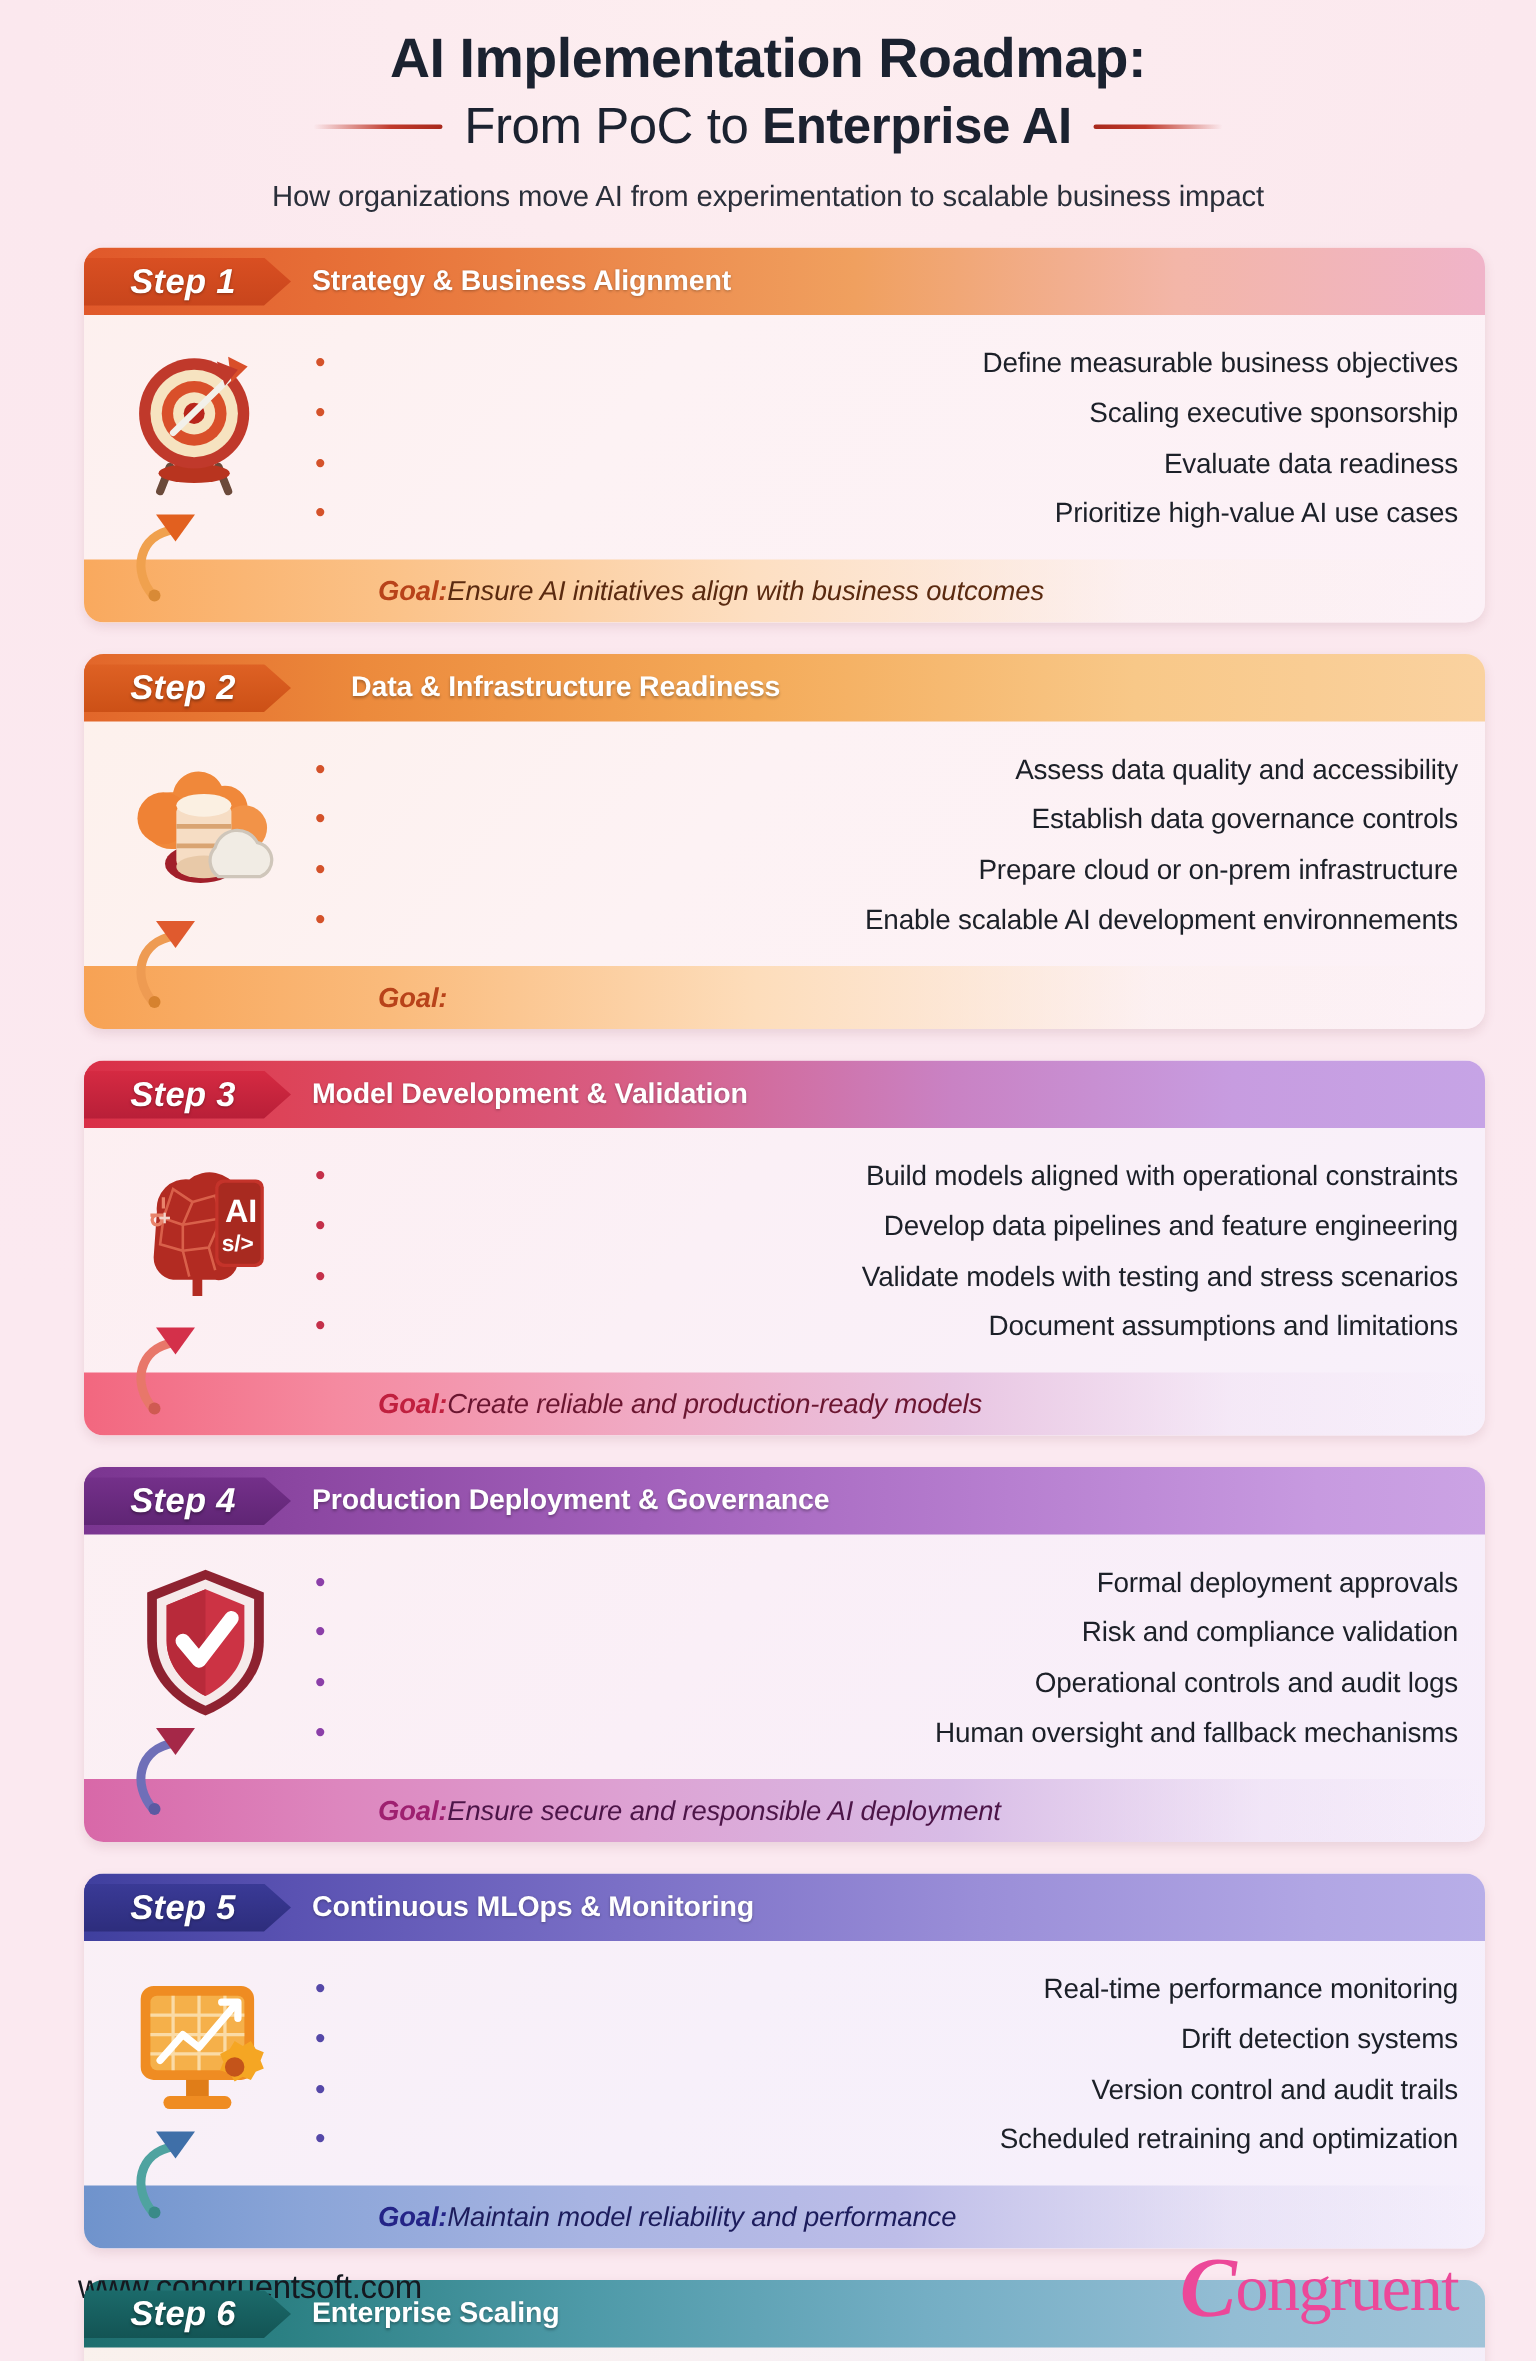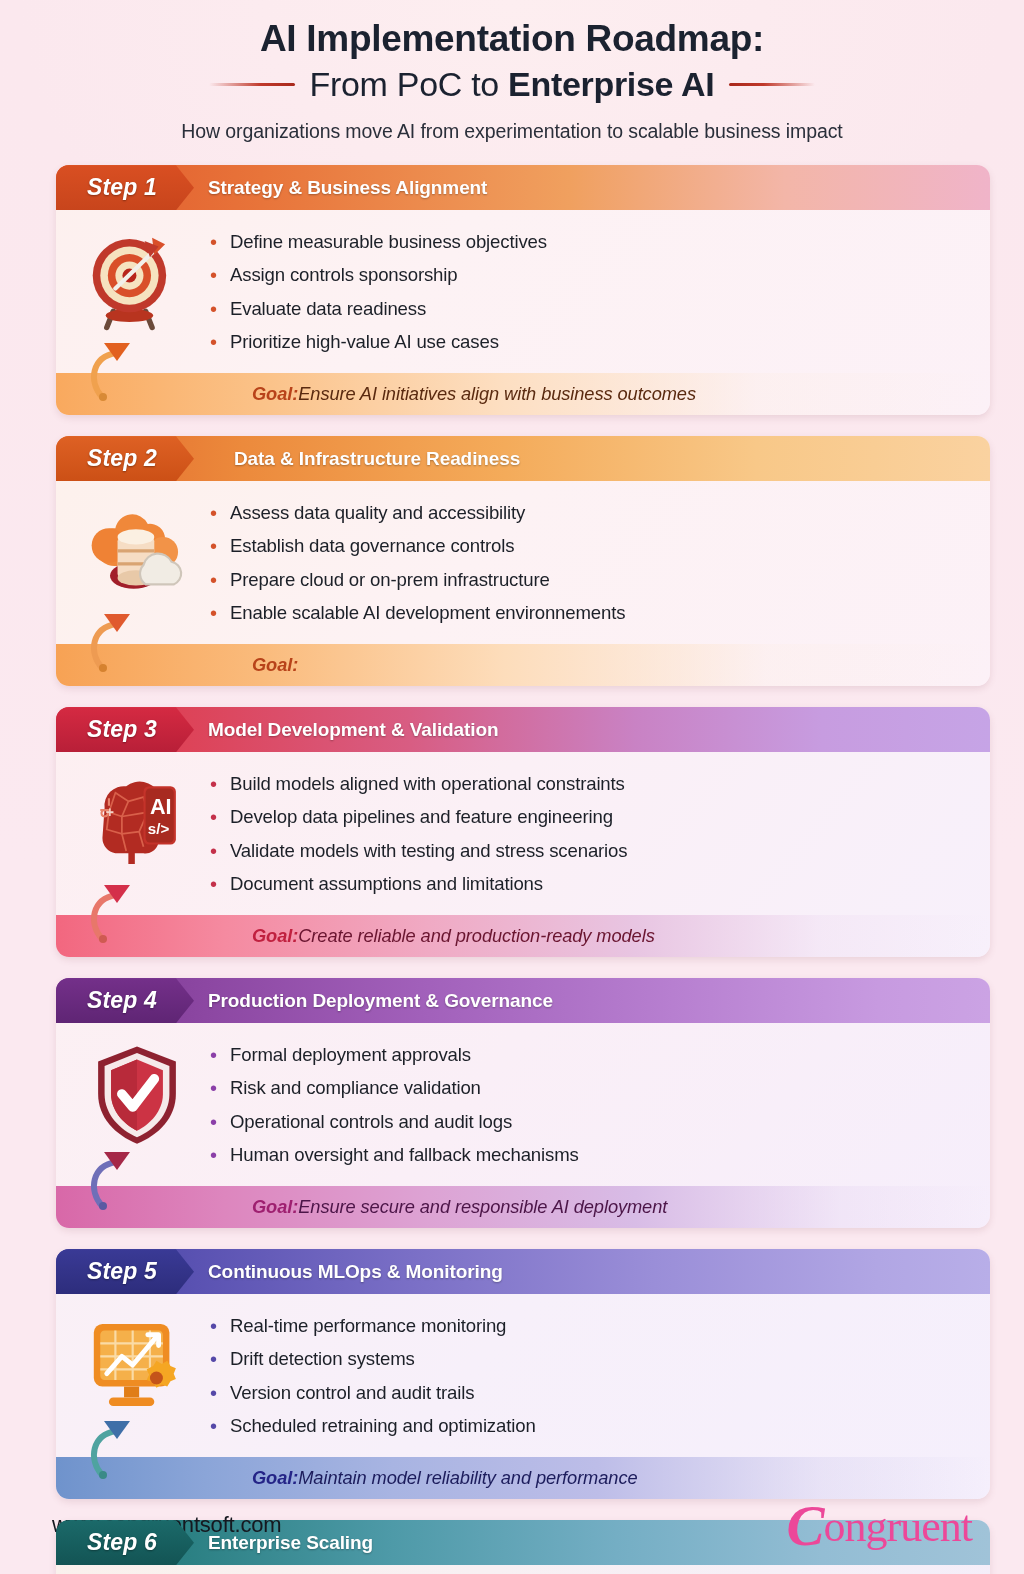--- a/index.html
+++ b/index.html
@@ -53,21 +53,21 @@
   }
 
   
   .ribbon {
     position:relative;
     height:45px;
     display:flex; align-items:center;
   }
   .chev {
     position:relative;
-    height:45px;
+    height:32px;
     min-width:138px;
     display:flex; align-items:center; justify-content:center;
     padding:0 26px 0 20px;
     clip-path:polygon(0 0, calc(100% - 18px) 0, 100% 50%, calc(100% - 18px) 100%, 0 100%);
     z-index:2;
   }
   .chev-label {
     font-size:23px; font-weight:bold; font-style:italic;
     color:#ffffff; letter-spacing:0.2px;
     text-shadow:0 1px 2px rgba(0,0,0,0.35);
@@ -84,21 +84,21 @@
   .body {
     display:flex; align-items:flex-start;
     padding:13px 18px 12px 14px;
     min-height:128px;
   }
   .icon-cell {
     width:134px; flex:0 0 134px;
     display:flex; align-items:center; justify-content:center;
     padding-top:4px;
   }
-  .bullets { flex:1; padding-top:5px; }
+  .bullets { flex:1; padding-top:5px;text-align:right; }
   .bullets li {
     list-style:none; position:relative;
     padding-left:26px; margin-bottom:5px;
     font-size:18.6px; color:#1c2028; letter-spacing:-0.15px;
     line-height:1.52;
   }
   .bullets li::before {
     content:"\2022"; position:absolute; left:6px; top:-1px;
     font-size:20px; line-height:1.52;
   }
@@ -215,21 +215,21 @@
             <circle cx="43" cy="45" r="20" fill="#d94f2a"></circle>
             <circle cx="43" cy="45" r="13" fill="#f6e3c0"></circle>
             <circle cx="43" cy="45" r="6.5" fill="#b8251b"></circle>
             <path d="M30 57 L68 20" stroke="#f2f0ea" stroke-width="4" stroke-linecap="round"></path>
             <path d="M64 10 L76 16 L66 26 Z" fill="#d94f2a"></path>
             <path d="M57 13 L70 18 L62 28 Z" fill="#c0392b"></path>
           </svg>
         </div>
         <ul class="bullets">
           <li>Define measurable business objectives</li>
-          <li>Assign controls sponsorship</li>
+          <li>Scaling executive sponsorship</li>
           <li>Evaluate data readiness</li>
           <li>Prioritize high-value AI use cases</li>
         </ul>
       </div>
       <div class="goal">
         <b>Goal:</b>
           <span> Ensure AI initiatives align with business outcomes</span>
       </div>
     </div>
     <div class="connector" style="top:182px;">

